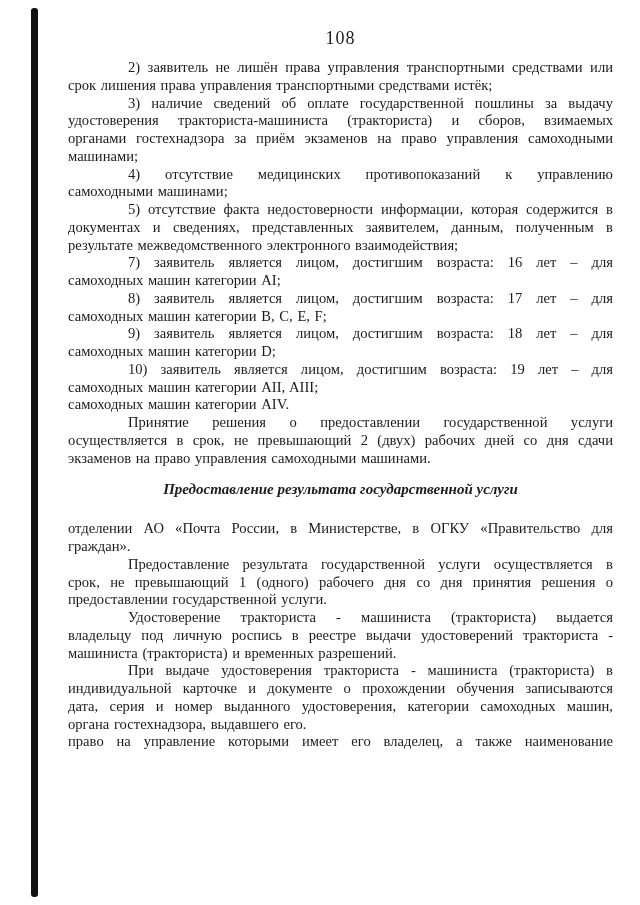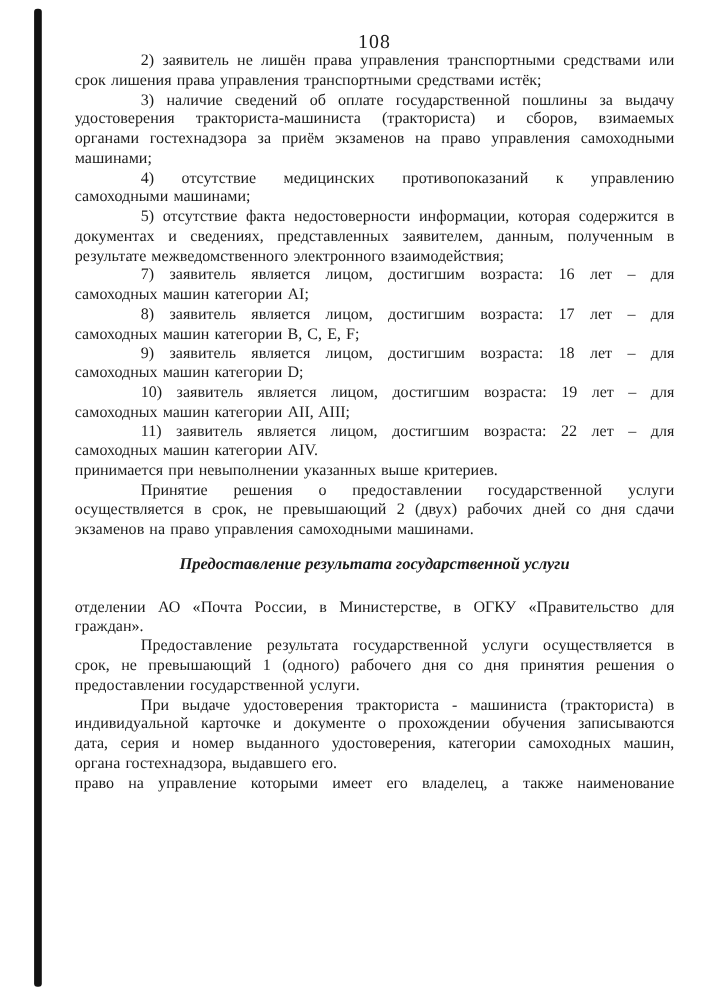--- a/index.html
+++ b/index.html
@@ -23,21 +23,21 @@
     left: 68px; top: 0;
     width: 545px;
   }
   .page-number {
     margin-top: 29px;
     text-align: center;
     font-size: 18px;
     line-height: 18px;
     letter-spacing: 1px;
   }
-  .body-block { }
+  .body-block { margin-top: 12px; }
   .para { margin: 0; }
   .line {
     font-size: 14.6px;
     line-height: 17.75px;
     height: 17.75px;
     text-align: justify;
     text-align-last: justify;
     text-justify: inter-word;
     word-spacing: 1px;
   }
@@ -92,44 +92,47 @@
       </div>
       <div class="para">
         <div class="line indent">9) заявитель является лицом, достигшим возраста: 18 лет – для</div>
         <div class="line last">самоходных машин категории D;</div>
       </div>
       <div class="para">
         <div class="line indent">10) заявитель является лицом, достигшим возраста: 19 лет – для</div>
         <div class="line last">самоходных машин категории AII, AIII;</div>
       </div>
       <div class="para">
-        <div class="line indent">11) заявитель является лицом, достигшим возраста: 22 лет – для</div>
         <div class="line last">самоходных машин категории AIV.</div>
       </div>
       <div class="para">
-        <div class="line last">принимается при невыполнении указанных выше критериев.</div>
       </div>
       <div class="para">
         <div class="line indent">Принятие решения о предоставлении государственной услуги</div>
         <div class="line">осуществляется в срок, не превышающий 2 (двух) рабочих дней со дня сдачи</div>
         <div class="line last">экзаменов на право управления самоходными машинами.</div>
       </div>
     </div>
   <div class="section-heading">Предоставление результата государственной услуги</div>
   <div class="body-block" id="block-after">
       <div class="para">
         <div class="line">отделении АО «Почта России, в Министерстве, в ОГКУ «Правительство для</div>
         <div class="line last">граждан».</div>
       </div>
       <div class="para">
         <div class="line indent">Предоставление результата государственной услуги осуществляется в</div>
         <div class="line">срок, не превышающий 1 (одного) рабочего дня со дня принятия решения о</div>
         <div class="line last">предоставлении государственной услуги.</div>
       </div>
       <div class="para">
+        <div class="line indent">Удостоверение тракториста - машиниста (тракториста) выдается</div>
+        <div class="line">владельцу под личную роспись в реестре выдачи удостоверений тракториста -</div>
+        <div class="line last">машиниста (тракториста) и временных разрешений.</div>
+      </div>
+      <div class="para">
         <div class="line indent">При выдаче удостоверения тракториста - машиниста (тракториста) в</div>
         <div class="line">индивидуальной карточке и документе о прохождении обучения записываются</div>
         <div class="line">дата, серия и номер выданного удостоверения, категории самоходных машин,</div>
         <div class="line last">органа гостехнадзора, выдавшего его.</div>
         <div class="line">право на управление которыми имеет его владелец, а также наименование</div>
       </div>
     </div>
 </div>
 
 </body></html>

